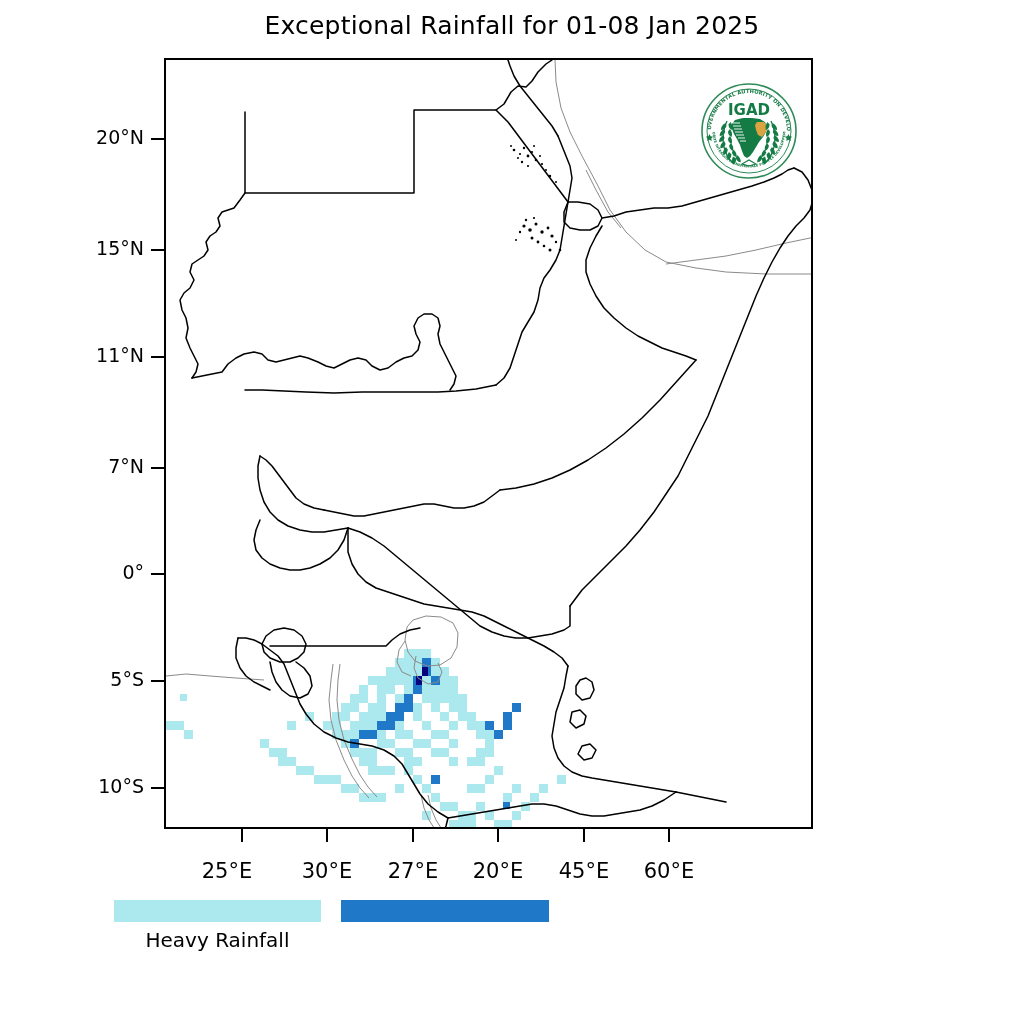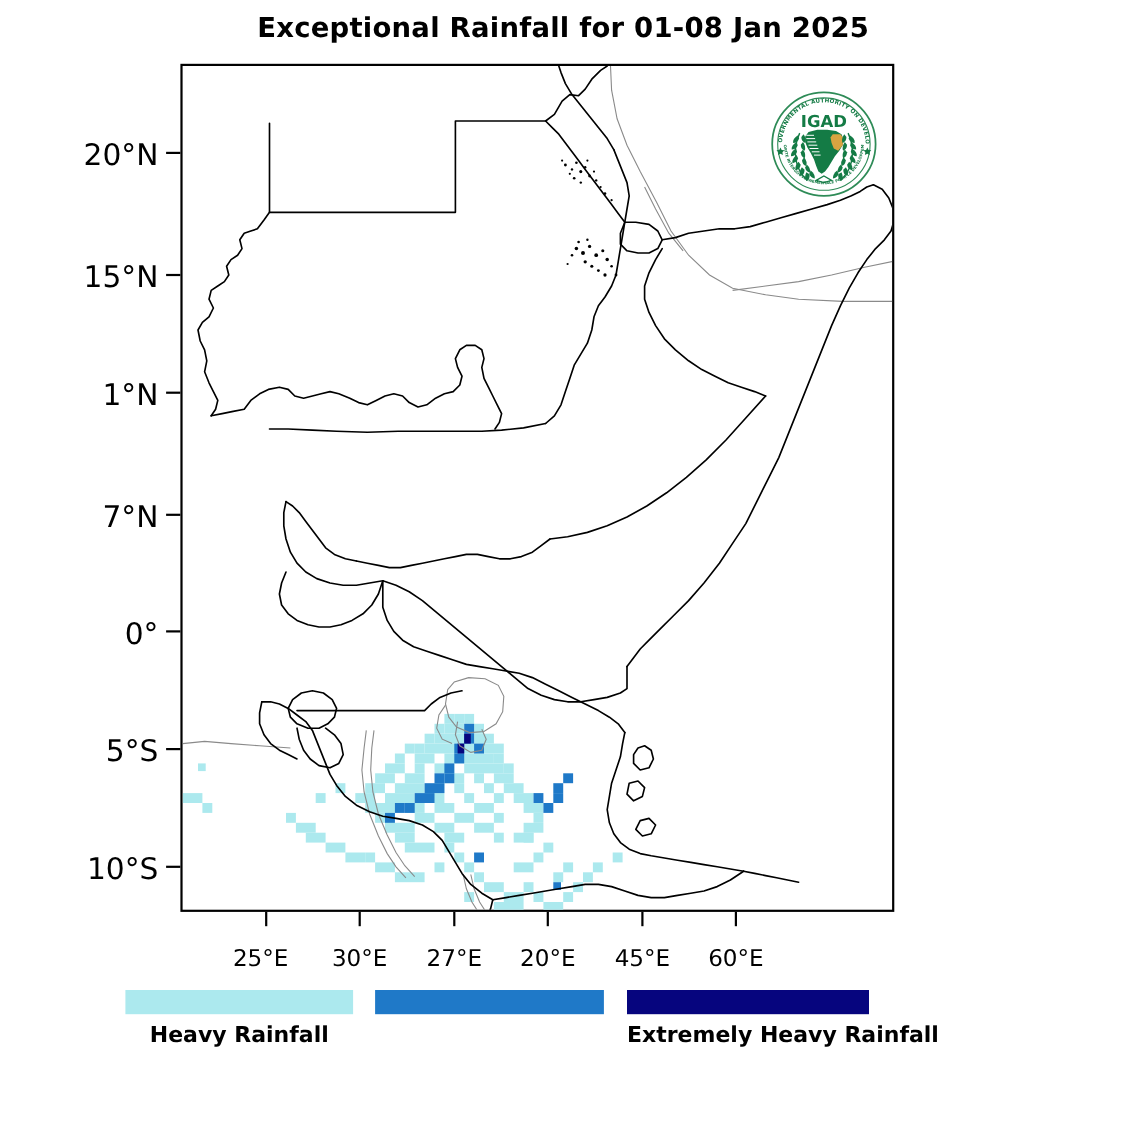--- a/index.html
+++ b/index.html
@@ -15,21 +15,21 @@
     overflow: hidden;
   }
 
   #page-title {
     position: absolute;
     left: 0;
     top: 11px;
     width: 1024px;
     text-align: center;
     font-size: 25px;
-    font-weight: bold;
+    font-weight: normal;
     color: #000000;
     letter-spacing: 0.2px;
   }
 
   
   #plot-frame {
     position: absolute;
     left: 164px;
     top: 58px;
     width: 649px;
@@ -54,21 +54,21 @@
     width: 13px;
     height: 2px;
     background: #000000;
     left: 151px;
   }
   .lab-y-box {
     position: absolute;
     left: 0px;
     width: 144px;
     text-align: right;
-    font-size: 27px;
+    font-size: 19px;
     color: #000000;
     white-space: nowrap;
   }
   .tick-x {
     position: absolute;
     width: 2px;
     height: 13px;
     background: #000000;
     top: 829px;
   }
@@ -98,21 +98,20 @@
   .legend-swatch {
     width: 100%;
     height: 22px;
   }
   .legend-label {
     margin-top: 6px;
     text-align: center;
     font-size: 20px;
     color: #000000;
     white-space: nowrap;
-    font-weight: bold;
   }
 
   
   #igad-logo {
     position: absolute;
     left: 699px;
     top: 81px;
     width: 100px;
     height: 100px;
   }
@@ -425,54 +424,50 @@
   <div class="tick-y" style="top:138px"></div>
   <div class="tick-y" style="top:249px"></div>
   <div class="tick-y" style="top:356px"></div>
   <div class="tick-y" style="top:467px"></div>
   <div class="tick-y" style="top:573px"></div>
   <div class="tick-y" style="top:680px"></div>
   <div class="tick-y" style="top:787px"></div>
 
   <div class="lab-y-box" style="top:126px">20°N</div>
   <div class="lab-y-box" style="top:237px">15°N</div>
-  <div class="lab-y-box" style="top:344px">1°N</div>
+  <div class="lab-y-box" style="top:344px">11°N</div>
   <div class="lab-y-box" style="top:455px">7°N</div>
   <div class="lab-y-box" style="top:561px">0°</div>
   <div class="lab-y-box" style="top:668px">5°S</div>
   <div class="lab-y-box" style="top:775px">10°S</div>
 </div>
 
 <div id="x-axis">
   <div class="tick-x" style="left:241px"></div>
   <div class="tick-x" style="left:326px"></div>
   <div class="tick-x" style="left:412px"></div>
   <div class="tick-x" style="left:497px"></div>
   <div class="tick-x" style="left:583px"></div>
   <div class="tick-x" style="left:668px"></div>
 
-  <div class="lab-x-box" style="left:182px">25°E</div>
+  <div class="lab-x-box" style="left:172px">25°E</div>
   <div class="lab-x-box" style="left:272px">30°E</div>
   <div class="lab-x-box" style="left:358px">27°E</div>
   <div class="lab-x-box" style="left:443px">20°E</div>
   <div class="lab-x-box" style="left:529px">45°E</div>
   <div class="lab-x-box" style="left:614px">60°E</div>
 </div>
 
 <div id="legend">
   <div class="legend-item" style="left:114px;width:207px">
     <div class="legend-swatch" style="background:#ACE9EE"></div>
     <div class="legend-label">Heavy Rainfall</div>
   </div>
   <div class="legend-item" style="left:341px;width:208px">
     <div class="legend-swatch" style="background:#1F79C8"></div>
-  </div>
-  <div class="legend-item" style="left:570px;width:220px">
-    <div class="legend-swatch" style="background:#06057E"></div>
-    <div class="legend-label">Extremely Heavy Rainfall</div>
   </div>
 </div>
 
 <div id="igad-logo">
   <svg viewBox="0 0 100 100" width="100" height="100" xmlns="http://www.w3.org/2000/svg">
     <circle cx="50" cy="50" r="47" fill="#ffffff" stroke="#2E8B57" stroke-width="1.6"></circle>
     <circle cx="50" cy="50" r="42" fill="none" stroke="#2E8B57" stroke-width="1"></circle>
 
     <defs>
       <path id="arcTop" d="M 12 50 A 38 38 0 0 1 88 50" fill="none"></path>

